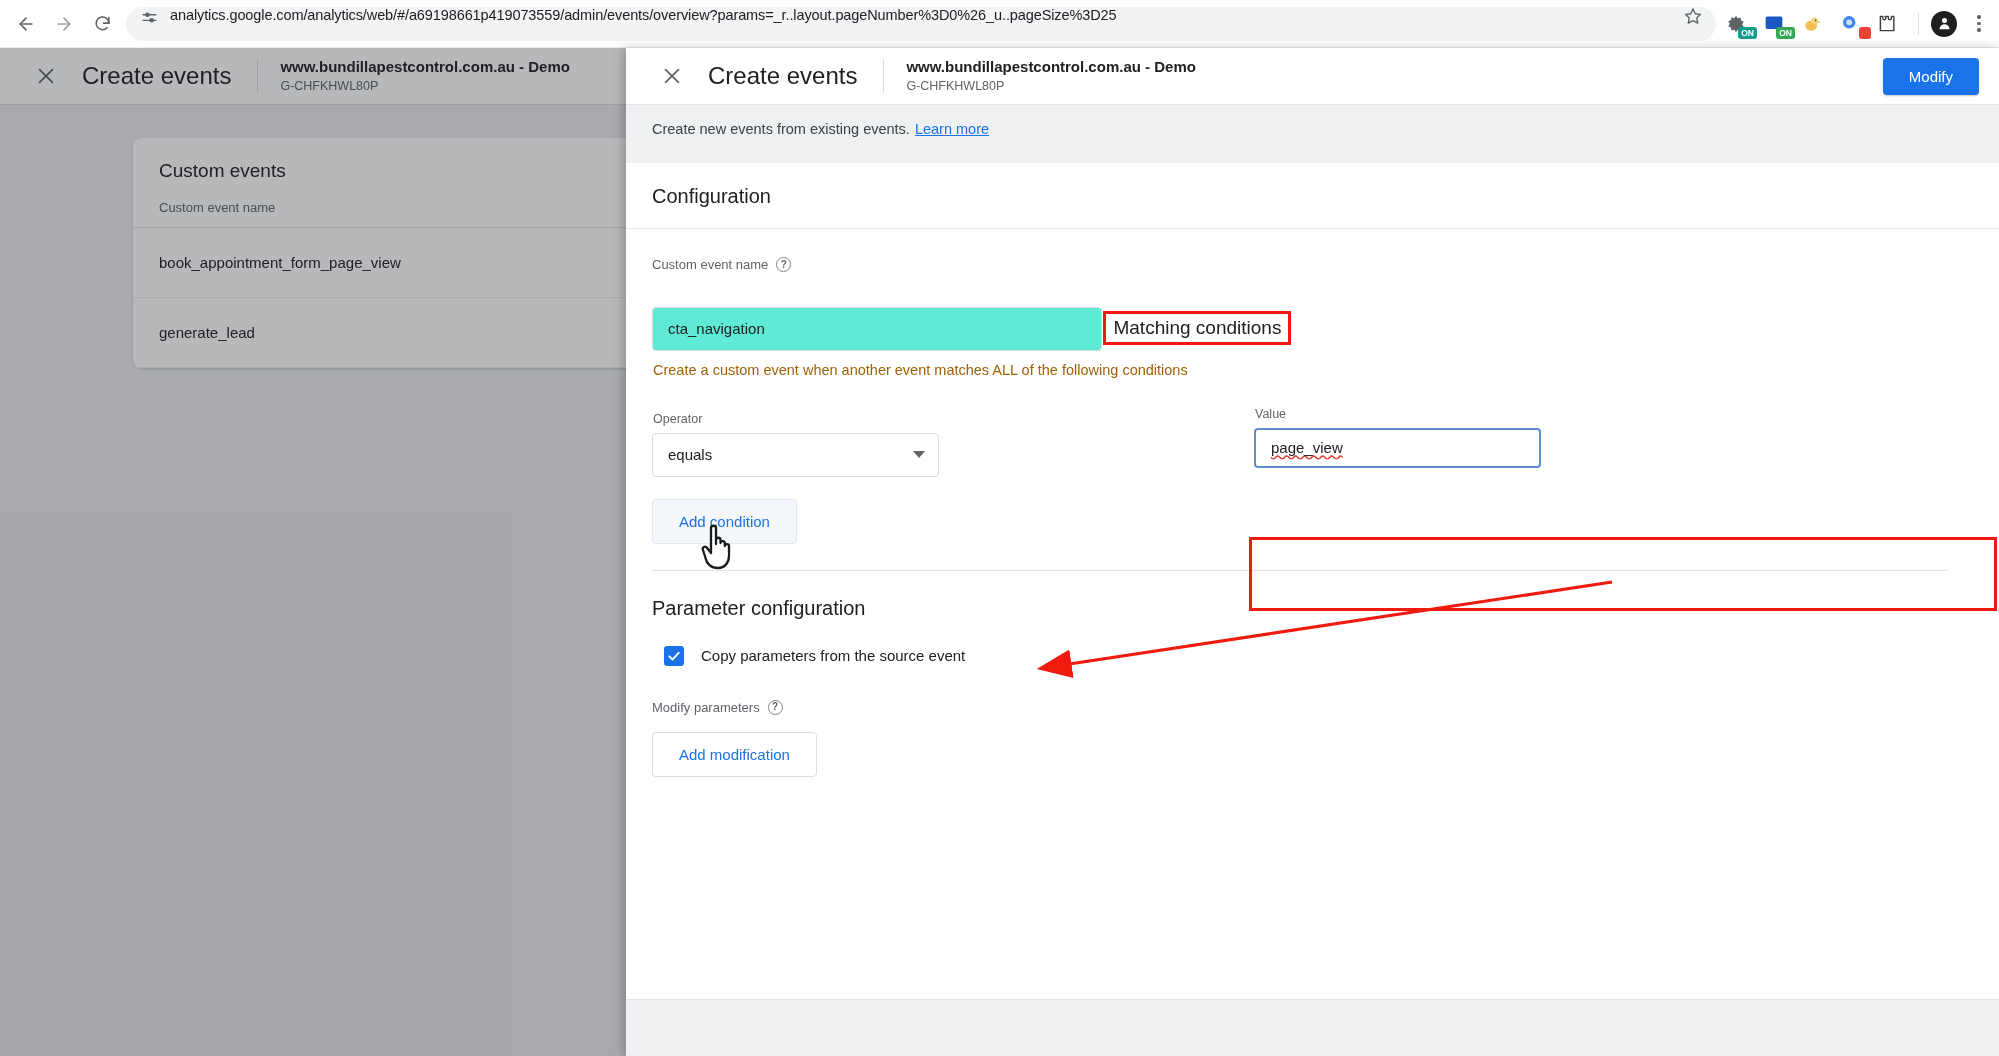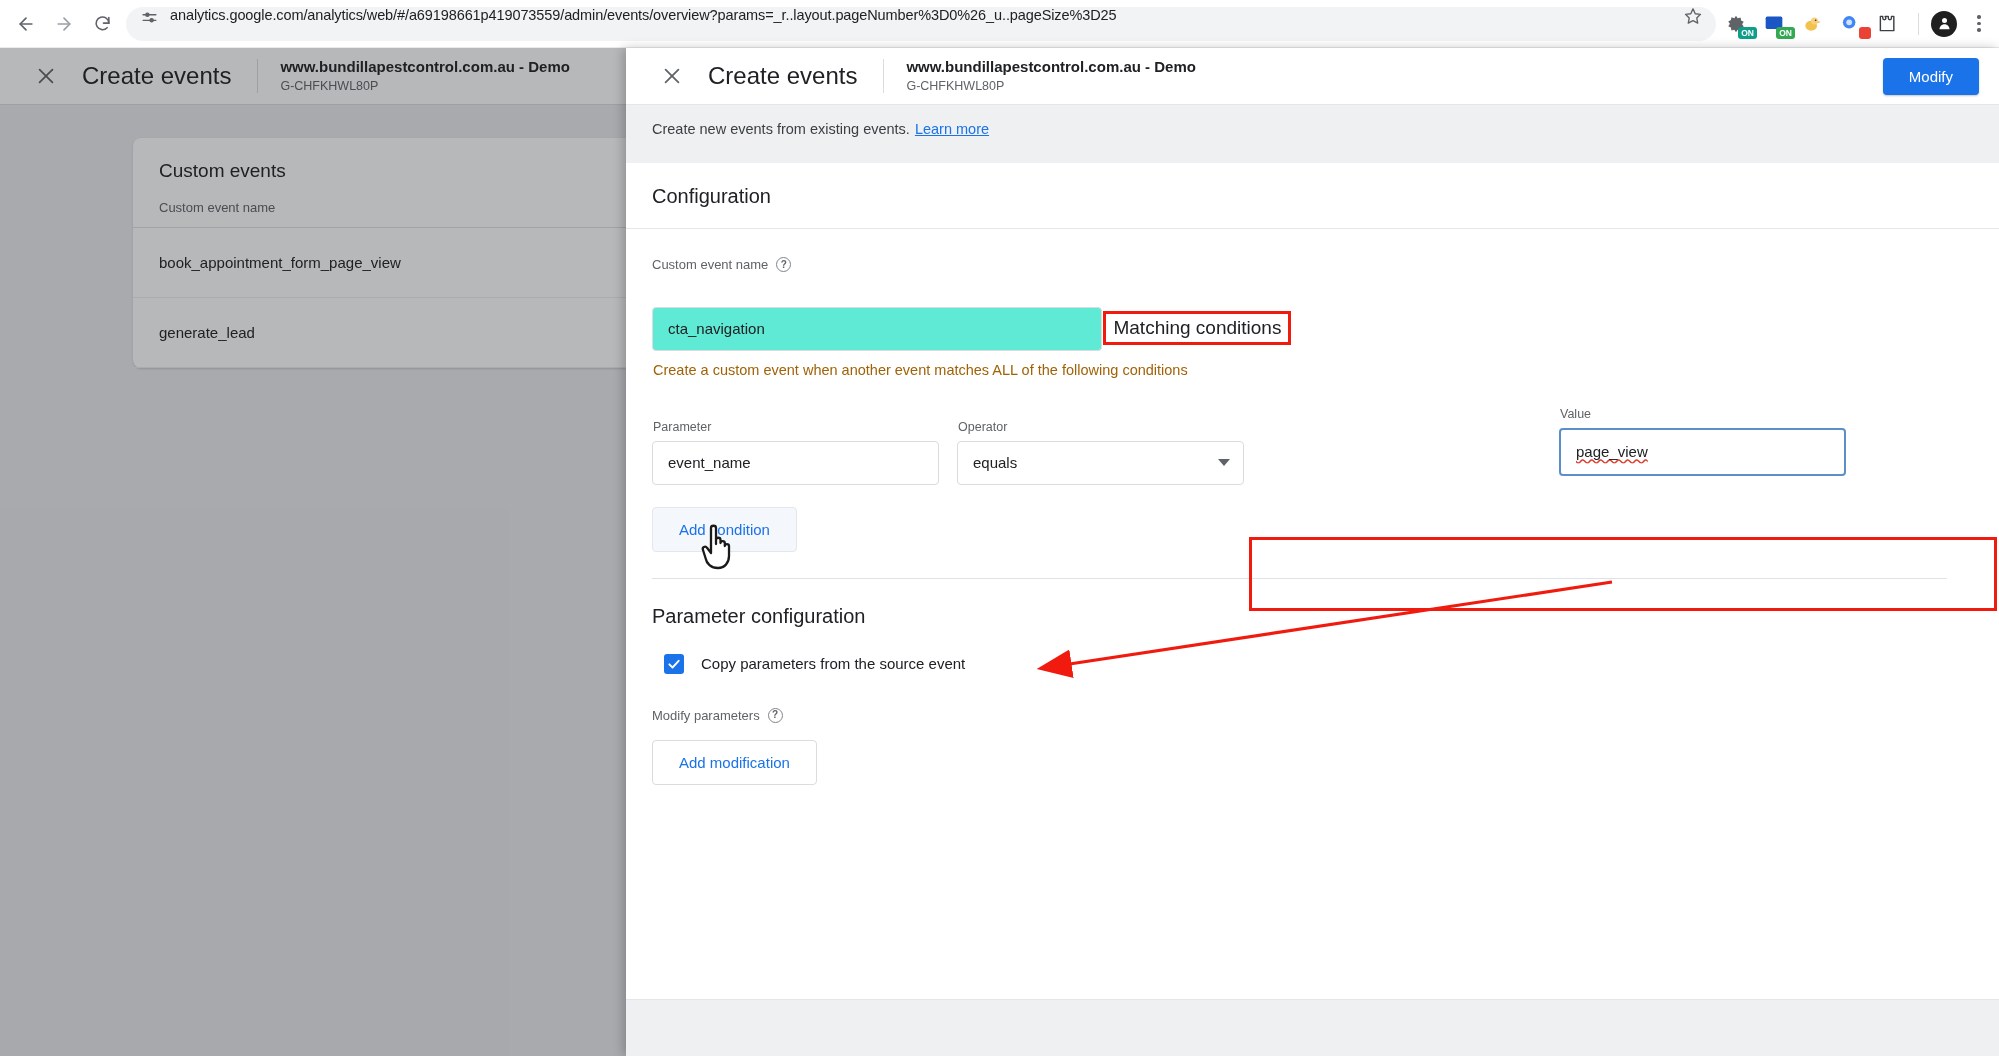--- a/index.html
+++ b/index.html
@@ -229,21 +229,21 @@
     font-family: "Liberation Sans", sans-serif; }
   .operator-select {
     width: 287px; height: 44px; border: 1px solid #dadce0; border-radius: 4px;
     background: #fff; display: flex; align-items: center; justify-content: space-between;
     padding: 0 13px 0 15px; font-size: 15px; color: #202124; cursor: pointer;
   }
   .caret { width: 0; height: 0; border-left: 6px solid transparent; border-right: 6px solid transparent; border-top: 7px solid #5f6368; }
 
   .value-wrap { padding: 7px 9px 9px 9px; }
   .value-input {
-    width: 287px; height: 48px;
+    width: 287px; height: 40px;
     border: 2px solid #5c8fc9; border-radius: 4px;
     background: #fff; font-size: 15px; color: #202124;
     padding: 16px 15px; font-family: "Liberation Sans", sans-serif;
     display: flex; align-items: center;
   }
   .spell { text-decoration: underline wavy #e03b2c; text-decoration-skip-ink: none; }
 
   .add-cond-btn {
     margin-top: 22px;
     background: #f4f7fb; color: #1a73e8;
@@ -463,24 +463,20 @@
         </div>
         <input class="txt-input" type="text" value="cta_navigation" style="">
 
         
         <div class="section-title-wrap">
           <div class="section-title annot-box">Matching conditions</div>
         </div>
         <div class="section-desc">Create a custom event when another event matches ALL of the following conditions</div>
 
         <div class="cond-row">
-          <div class="cond-field">
-            <div class="cond-label">Parameter</div>
-            <input class="param-input" type="text" value="event_name" style="">
-          </div>
 
           <div class="cond-field">
             <div class="cond-label">Operator</div>
             <div class="operator-select">
               <span>equals</span>
               <span class="caret"></span>
             </div>
           </div>
 
           <div class="cond-field value-wrap" style="margin-left:288px;">

